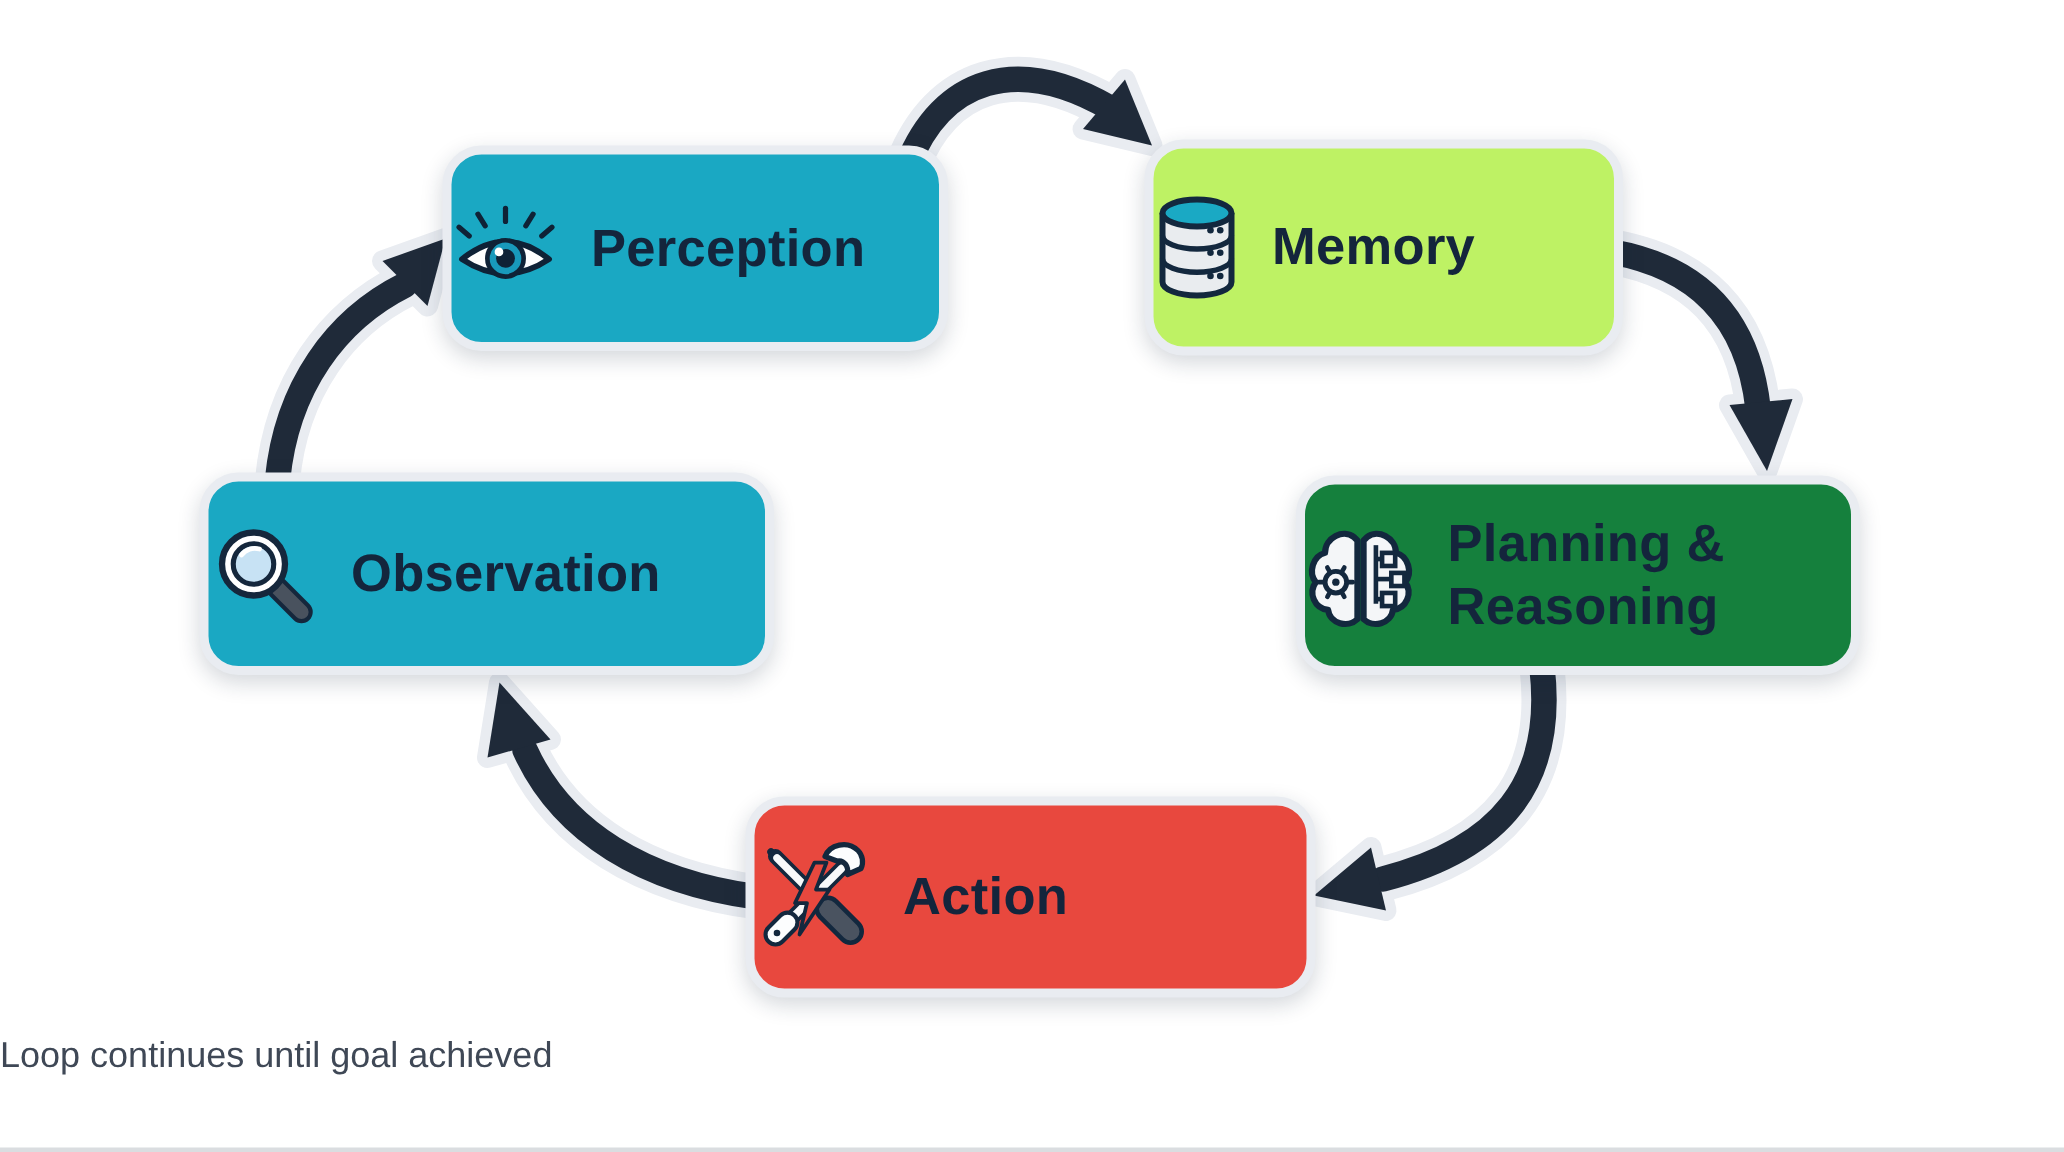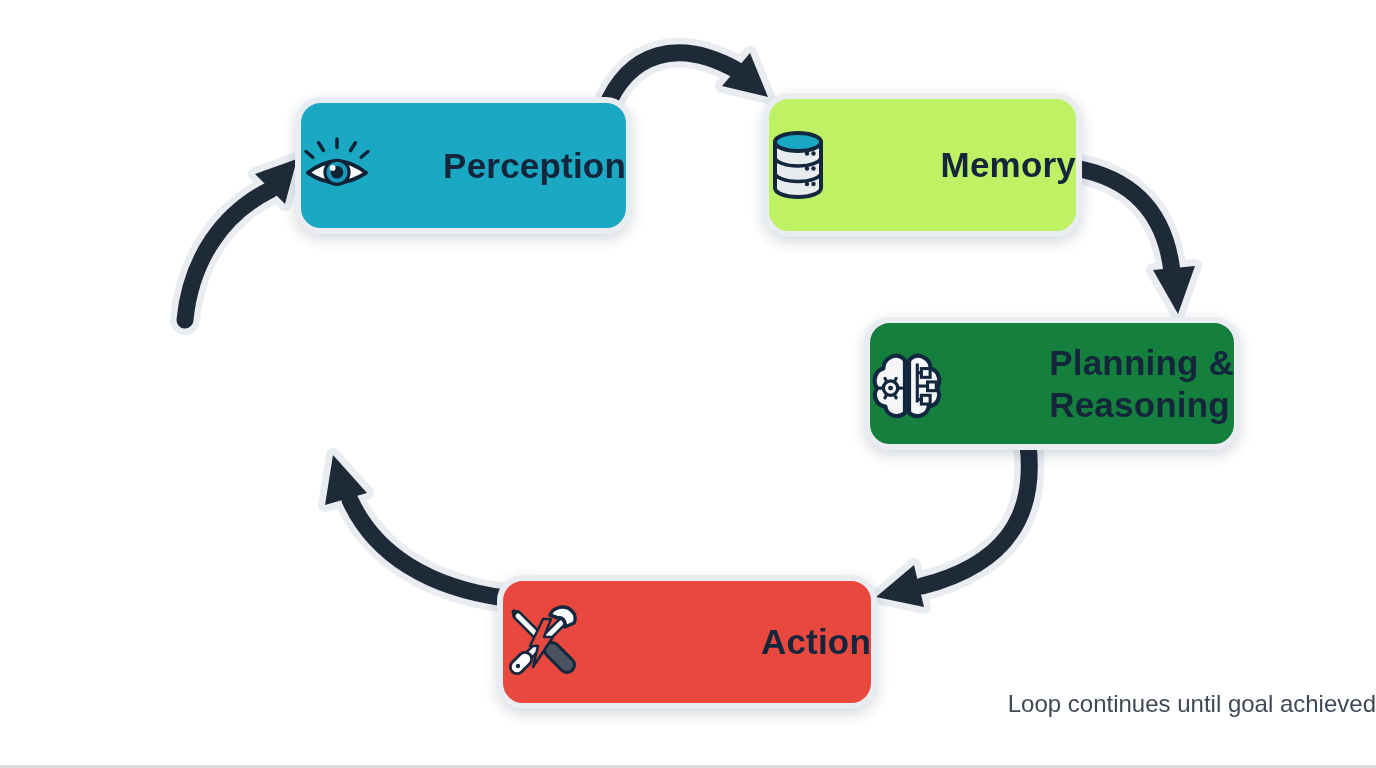--- a/index.html
+++ b/index.html
@@ -2,32 +2,32 @@
 <html><head>
 <meta charset="utf-8">
 <style>
   html,body{margin:0;padding:0;background:#f3f4f6;}
   .stage{
     position:relative;width:1376px;height:768px;background:#FFFFFF;
     overflow:hidden;font-family:"Liberation Sans", sans-serif;
   }
   .arrows{position:absolute;left:0;top:0;width:1376px;height:768px;}
   .node{
-    position:absolute;display:flex;align-items:center;justify-content:space-between;
-    gap:4px;border:6px solid #E9ECF1;border-radius:26px;
+    position:absolute;display:flex;align-items:center;justify-content:flex-start;
+    gap:21px;border:6px solid #E9ECF1;border-radius:26px;
     box-shadow:0 5px 14px rgba(20,37,60,0.18);
     box-sizing:border-box;
   }
   .node .icon{flex:0 0 auto;display:flex;align-items:center;justify-content:center;}
   .node .label{
     font-size:35px;font-weight:bold;color:#14253C;
     white-space:pre-line;line-height:1.18;letter-spacing:0.2px;
   }
   .caption{
-    position:absolute;left:0;top:690px;width:100%;text-align:right;
+    position:absolute;left:0;top:690px;width:100%;text-align:left;
     font-size:24px;color:#3F4856;
   }
   .bottom-strip{
     position:absolute;left:0;bottom:0;width:100%;height:3px;background:#DADDE0;
   }
 </style>
 </head>
 <body>
 
 <div class="stage">
@@ -129,21 +129,21 @@
             <rect x="56" y="33" width="8.5" height="8.5"></rect>
           <path d="M46 50 H50" fill="none"></path>
             <rect x="50" y="46" width="8.5" height="8.5"></rect>
         </g>
       </svg>
     </span>
     <span class="label">Planning &amp;
 Reasoning</span>
   </div>
 
-  <div class="node" style="left: 497px; top: 531px; width: 380px; height: 134px; background: rgb(232, 72, 62); margin-top: 44px;">
+  <div class="node" style="left: 497px; top: 531px; width: 380px; height: 134px; background: rgb(232, 72, 62);">
     <span class="icon">
       <svg width="78" height="78" viewBox="0 0 78 78">
 
         <path d="M11 9 L20 18" stroke="#13283E" stroke-width="5" stroke-linecap="round"></path>
         <path d="M14 12 L47 45" stroke="#13283E" stroke-width="10" stroke-linecap="round"></path>
         <path d="M15 13 L46 44" stroke="#F7F9FA" stroke-width="5" stroke-linecap="round"></path>
         <path d="M49 47 L64 62" stroke="#13283E" stroke-width="18" stroke-linecap="round"></path>
         <path d="M49 47 L64 62" stroke="#4A5360" stroke-width="12" stroke-linecap="round"></path>
 
         <path d="M59 19 L23 55" stroke="#13283E" stroke-width="10" stroke-linecap="round"></path>
@@ -152,16 +152,28 @@
         <path d="M22 56 L14 64" stroke="#13283E" stroke-width="16" stroke-linecap="round"></path>
         <path d="M22 56 L14 64" stroke="#FCFDFE" stroke-width="10.5" stroke-linecap="round"></path>
         <circle cx="15" cy="63" r="2.2" fill="#13283E"></circle>
 
         <polygon points="40,16 27,43 35,43 30,64 50,34 41,34 48,16" fill="#E8483E" stroke="#13283E" stroke-width="2.5" stroke-linejoin="round"></polygon>
       </svg>
     </span>
     <span class="label">Action</span>
   </div>
 
+  <div class="node" style="left: 133px; top: 315px; width: 383px; height: 135px; background: rgb(26, 168, 195);">
+    <span class="icon">
+      <svg width="74" height="74" viewBox="0 0 74 74">
+        <path d="M46 46 L62 62" stroke="#15273C" stroke-width="15" stroke-linecap="round"></path>
+        <path d="M46 46 L62 62" stroke="#49525E" stroke-width="9.5" stroke-linecap="round"></path>
+        <circle cx="30" cy="30" r="21" fill="#FFFFFF" stroke="#15273C" stroke-width="4.2"></circle>
+        <circle cx="30" cy="30" r="13.5" fill="#C7E2F4" stroke="#15273C" stroke-width="3.4"></circle>
+        <path d="M22 24 A11 11 0 0 1 34 20" fill="none" stroke="#FFFFFF" stroke-width="3.2" stroke-linecap="round"></path>
+      </svg>
+    </span>
+    <span class="label">Observation</span>
+  </div>
 
   <div class="caption">Loop continues until goal achieved</div>
   <div class="bottom-strip"></div>
 </div>
 
 </body></html>

